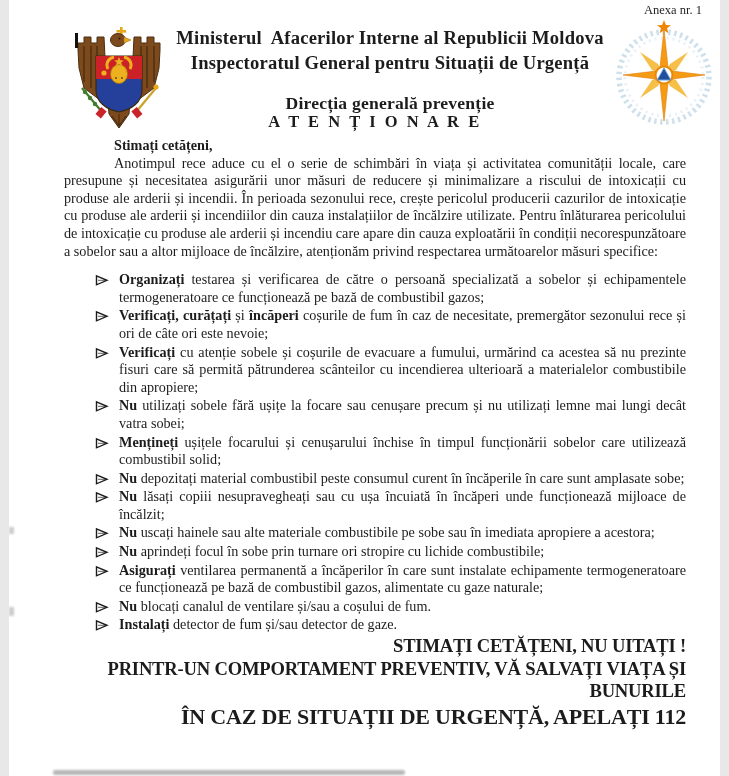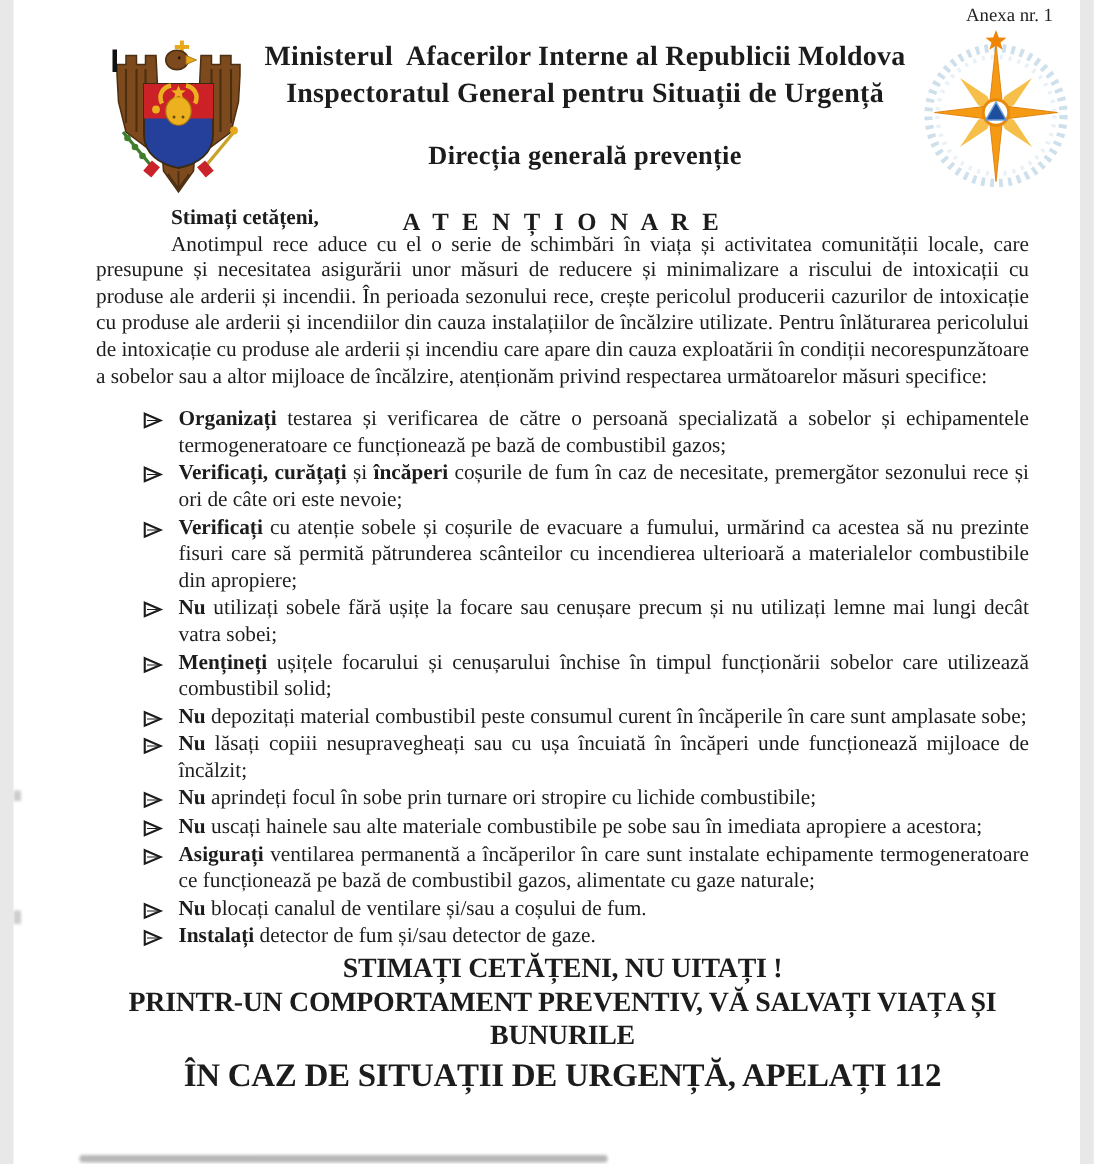--- a/index.html
+++ b/index.html
@@ -20,40 +20,40 @@
   .coat{position:absolute;top:26px;left:61px;}
   .emblem{position:absolute;top:16px;left:590px;}
   .titles{
     position:absolute;top:25px;left:162px;width:438px;
     text-align:center;font-weight:bold;
   }
   .t-line{font-size:18.6px;line-height:25px;white-space:pre-wrap;letter-spacing:.2px;}
   .t-line3{font-size:17.6px;margin-top:16px;}
   .heading{
     position:absolute;top:112px;left:55px;width:622px;
-    text-align:center;font-weight:bold;font-size:16.5px;letter-spacing:2.5px;margin-top:26px;
+    text-align:center;font-weight:bold;font-size:16.5px;letter-spacing:2.5px;
   }
   
   .content{
     position:absolute;top:137px;left:55px;width:622px;
     font-size:14.2px;line-height:17.6px;
   }
   .salutation{font-weight:bold;margin-left:50px;}
   .intro{text-align:justify;text-indent:50px;margin:0;}
   ul.measures{
     list-style:none;margin:11px 0 0 30px;padding:0;
   }
   ul.measures li{
     position:relative;padding-left:25px;margin-bottom:1px;
     text-align:justify;
   }
   ul.measures li .arrow{position:absolute;left:1px;top:3px;}
   ul.measures .b{font-weight:bold;}
   
-  .footer{text-align:center;font-weight:bold;}
+  .footer{text-align:right;font-weight:bold;}
   .f-line{font-size:18.6px;line-height:22.5px;letter-spacing:-0.2px;}
   .f-big{font-size:22px;line-height:26px;margin-top:1px;letter-spacing:-0.2px;}
   
   .cursor-mark{position:absolute;left:66px;top:33px;width:2.5px;height:15px;background:#111;}
   .bottom-smudge{
     position:absolute;left:44px;top:770px;width:352px;height:4.5px;
     background:#7d7d7d;opacity:.55;filter:blur(1.2px);border-radius:2px;
   }
   .speck1{position:absolute;left:0;top:527px;width:5px;height:7px;background:#9a9a9a;opacity:.5;filter:blur(1px);}
   .speck2{position:absolute;left:0;top:607px;width:5px;height:9px;background:#9a9a9a;opacity:.5;filter:blur(1px);}
@@ -166,25 +166,25 @@
             <path d="M1.5 1.8 L12 6.3 L1.5 10.8 Z" fill="#fdfdfd" stroke="#1c1c1c" stroke-width="1.4" stroke-linejoin="miter"></path>
             <path d="M3 6.3 L10 6.3" stroke="#1c1c1c" stroke-width="0.7"></path>
           </svg><span class="b">Nu</span><span> depozitați material combustibil peste consumul curent în încăperile în care sunt amplasate sobe;</span></li>
         <li><svg class="arrow" width="14" height="13" viewBox="0 0 14 13">
             <path d="M1.5 1.8 L12 6.3 L1.5 10.8 Z" fill="#fdfdfd" stroke="#1c1c1c" stroke-width="1.4" stroke-linejoin="miter"></path>
             <path d="M3 6.3 L10 6.3" stroke="#1c1c1c" stroke-width="0.7"></path>
           </svg><span class="b">Nu</span><span> lăsați copiii nesupravegheați sau cu ușa încuiată în încăperi unde funcționează mijloace de încălzit;</span></li>
         <li><svg class="arrow" width="14" height="13" viewBox="0 0 14 13">
             <path d="M1.5 1.8 L12 6.3 L1.5 10.8 Z" fill="#fdfdfd" stroke="#1c1c1c" stroke-width="1.4" stroke-linejoin="miter"></path>
             <path d="M3 6.3 L10 6.3" stroke="#1c1c1c" stroke-width="0.7"></path>
+          </svg><span class="b">Nu</span><span> uscați hainele sau alte materiale combustibile pe sobe sau în imediata apropiere a acestora;</span></li>
+        <li><svg class="arrow" width="14" height="13" viewBox="0 0 14 13">
+            <path d="M1.5 1.8 L12 6.3 L1.5 10.8 Z" fill="#fdfdfd" stroke="#1c1c1c" stroke-width="1.4" stroke-linejoin="miter"></path>
+            <path d="M3 6.3 L10 6.3" stroke="#1c1c1c" stroke-width="0.7"></path>
           </svg><span class="b">Nu</span><span> aprindeți focul în sobe prin turnare ori stropire cu lichide combustibile;</span></li>
-        <li><svg class="arrow" width="14" height="13" viewBox="0 0 14 13">
-            <path d="M1.5 1.8 L12 6.3 L1.5 10.8 Z" fill="#fdfdfd" stroke="#1c1c1c" stroke-width="1.4" stroke-linejoin="miter"></path>
-            <path d="M3 6.3 L10 6.3" stroke="#1c1c1c" stroke-width="0.7"></path>
-          </svg><span class="b">Nu</span><span> uscați hainele sau alte materiale combustibile pe sobe sau în imediata apropiere a acestora;</span></li>
         <li><svg class="arrow" width="14" height="13" viewBox="0 0 14 13">
             <path d="M1.5 1.8 L12 6.3 L1.5 10.8 Z" fill="#fdfdfd" stroke="#1c1c1c" stroke-width="1.4" stroke-linejoin="miter"></path>
             <path d="M3 6.3 L10 6.3" stroke="#1c1c1c" stroke-width="0.7"></path>
           </svg><span class="b">Asigurați</span><span> ventilarea permanentă a încăperilor în care sunt instalate echipamente termogeneratoare ce funcționează pe bază de combustibil gazos, alimentate cu gaze naturale;</span></li>
         <li><svg class="arrow" width="14" height="13" viewBox="0 0 14 13">
             <path d="M1.5 1.8 L12 6.3 L1.5 10.8 Z" fill="#fdfdfd" stroke="#1c1c1c" stroke-width="1.4" stroke-linejoin="miter"></path>
             <path d="M3 6.3 L10 6.3" stroke="#1c1c1c" stroke-width="0.7"></path>
           </svg><span class="b">Nu</span><span> blocați canalul de ventilare și/sau a coșului de fum.</span></li>
         <li><svg class="arrow" width="14" height="13" viewBox="0 0 14 13">
             <path d="M1.5 1.8 L12 6.3 L1.5 10.8 Z" fill="#fdfdfd" stroke="#1c1c1c" stroke-width="1.4" stroke-linejoin="miter"></path>

